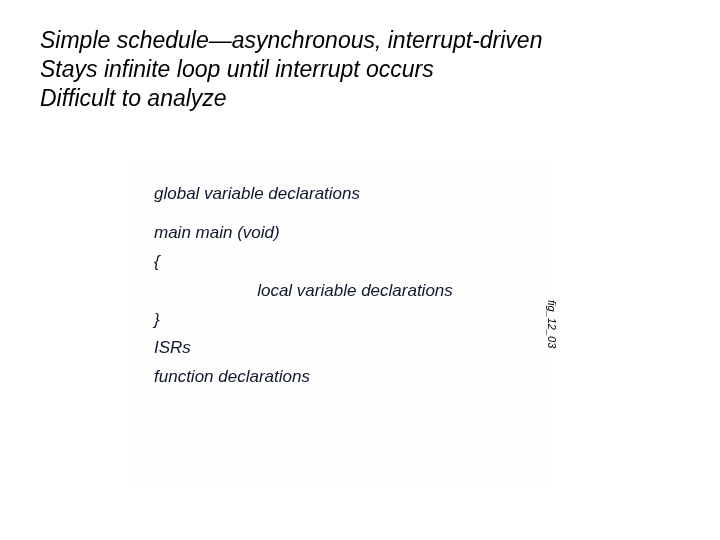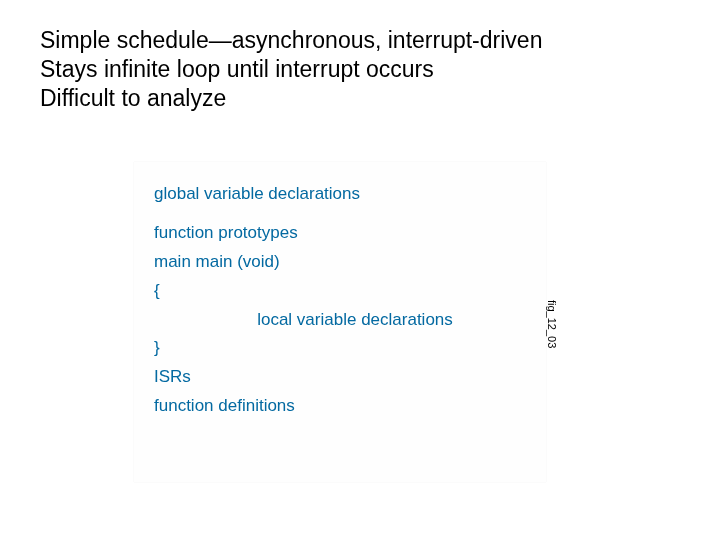--- a/index.html
+++ b/index.html
@@ -10,20 +10,21 @@
     background: #fff;
     font-family: Arial, Helvetica, sans-serif;
     color: #000;
     overflow: hidden;
   }
   .slide {
     position: relative;
     width: 720px;
     height: 488px;
     box-sizing: border-box;
+    font-style: italic;
   }
   .title-block {
     position: absolute;
     top: 26px;
     left: 40px;
     right: 60px;
     font-size: 23px;
     line-height: 1.25;
   }
   .title-line {
@@ -36,21 +37,21 @@
     width: 412px;
     height: 320px;
     background: #fefefe;
     box-shadow: 0 0 1px rgba(0,0,0,0.1);
   }
   .code-block {
     padding: 18px 18px 18px 20px;
     font-family: Arial, Helvetica, sans-serif;
     font-size: 17px;
     line-height: 1.7;
-    color: #0369a1;
+    color: #0f172a;
     font-weight: 400;
   }
   .code-line {
     white-space: pre;
   }
   .code-indent {
     padding-left: 28px;
     text-align: center;
   }
   .code-gap {
@@ -75,25 +76,24 @@
   <div class="title-block">
     <div class="title-line">Simple schedule—asynchronous, interrupt-driven</div>
     <div class="title-line">Stays infinite loop until interrupt occurs</div>
     <div class="title-line">Difficult to analyze</div>
   </div>
 
   <div class="figure-area">
     <div class="code-block">
       <div class="code-line">global variable declarations</div>
       <div class="code-gap"></div>
-      <div class="code-line">function prototypes</div>
       <div class="code-line">main main (void)</div>
       <div class="code-line">{</div>
       <div class="code-line code-indent">local variable declarations</div>
       <div class="code-line">}</div>
       <div class="code-line">ISRs</div>
-      <div class="code-line">function definitions</div>
+      <div class="code-line">function declarations</div>
     </div>
   </div>
 
   <div class="side-label">fig_12_03</div>
 
 </div>
 
 </body></html>

